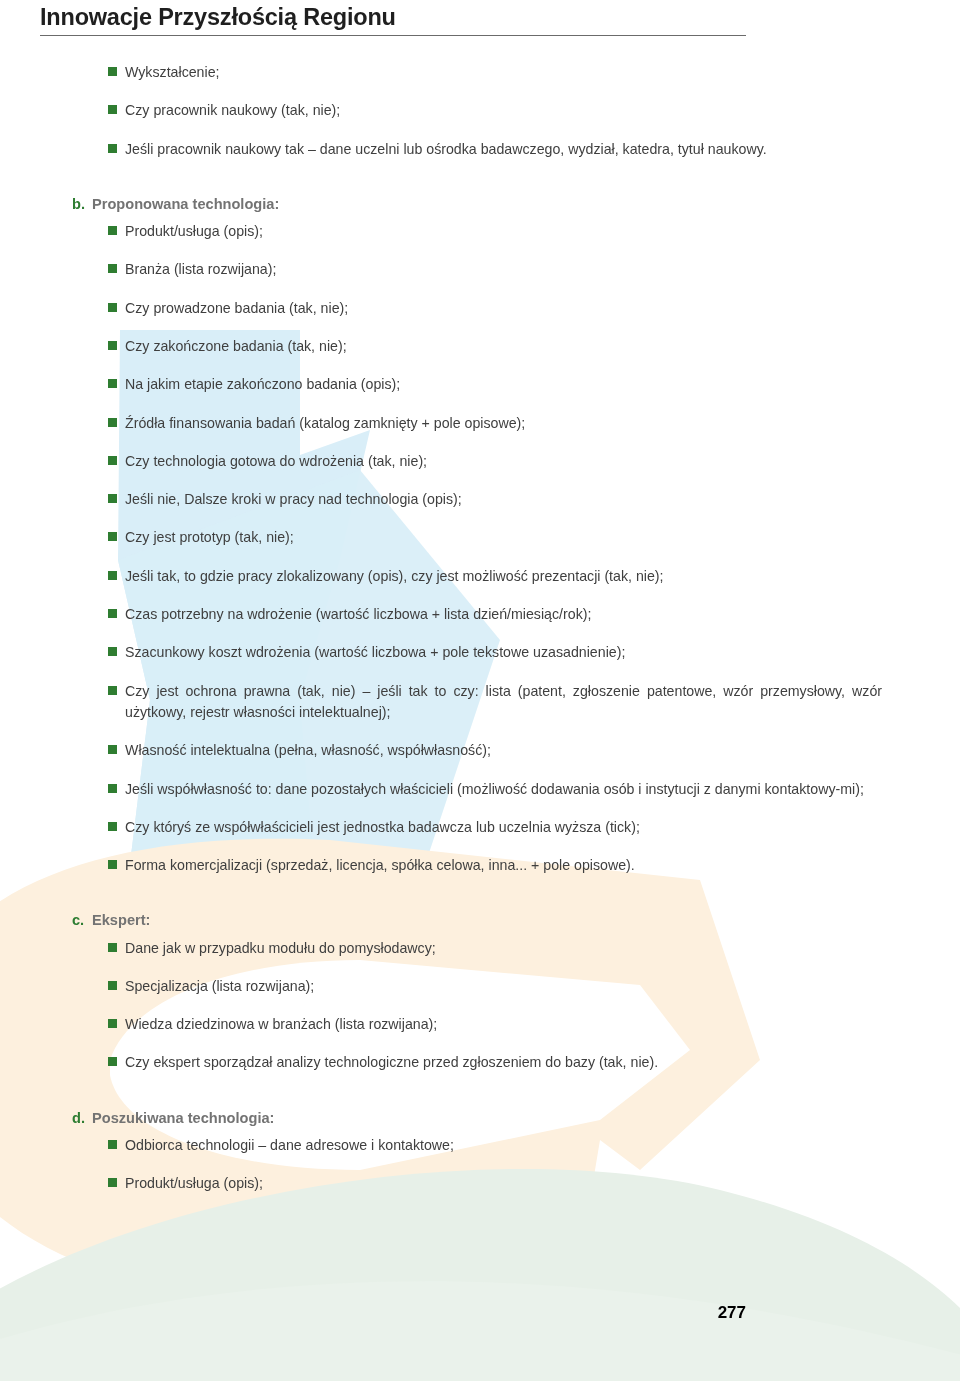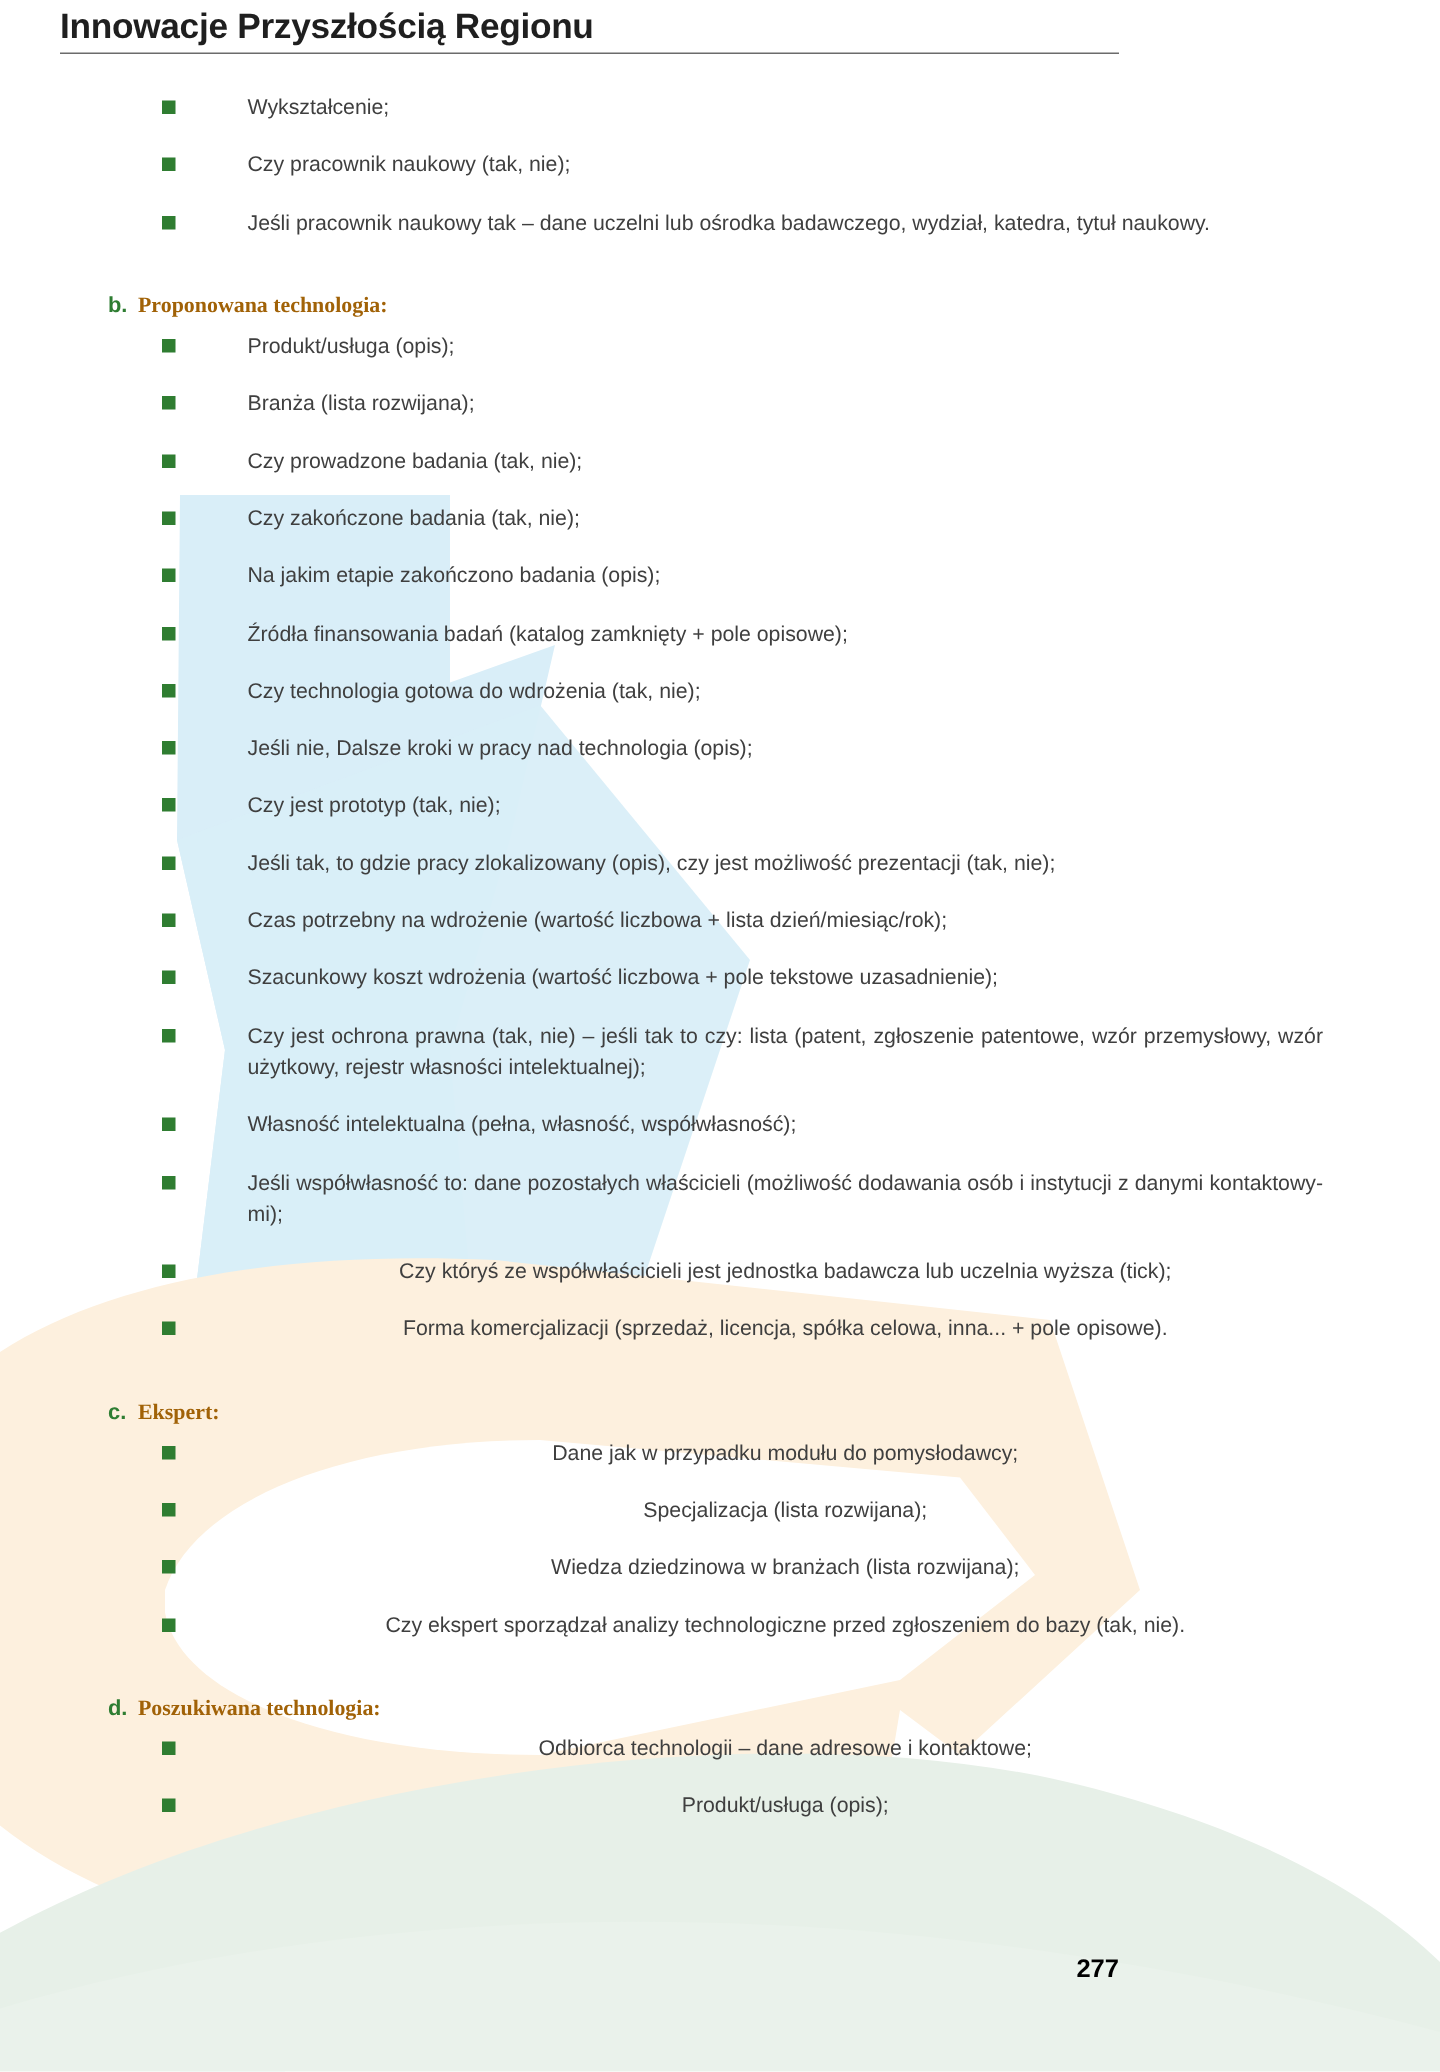--- a/index.html
+++ b/index.html
@@ -72,52 +72,50 @@
     font-size: 14.6px;
     line-height: 1.45;
   }
   .section-letter {
     color: #2e7d32;
     font-weight: bold;
     width: 20px;
     flex: 0 0 20px;
   }
   .section-title {
-    color: #a16207;
-    font-weight: bold;
-    font-family: Liberation Serif, serif;
+    color: #737373;
+    font-weight: bold;
   }
 
   
   .bullet-row {
     display: flex;
     align-items: flex-start;
     margin-left: 108px;
     margin-right: 78px;
     margin-bottom: 17px;
     font-size: 14.2px;
     line-height: 1.5;
     color: #3f3f3f;
-    gap: 40px;
   }
   .bullet-sq {
     flex: 0 0 auto;
     width: 9px;
     height: 9px;
     background: #2f7d31;
     margin-top: 5px;
     margin-right: 8px;
   }
   .bullet-text {
     flex: 1 1 auto;
     text-align: justify;
     text-justify: inter-word;
     hyphens: manual;
   }
-  .bullet-text.nowrapjust { text-align: center; }
+  .bullet-text.nowrapjust { text-align: left; }
 
   .group { margin-bottom: 0; }
 
   
   .page-number {
     position: absolute;
     right: 62px;
     bottom: 58px;
     font-size: 17px;
     font-weight: bold;

